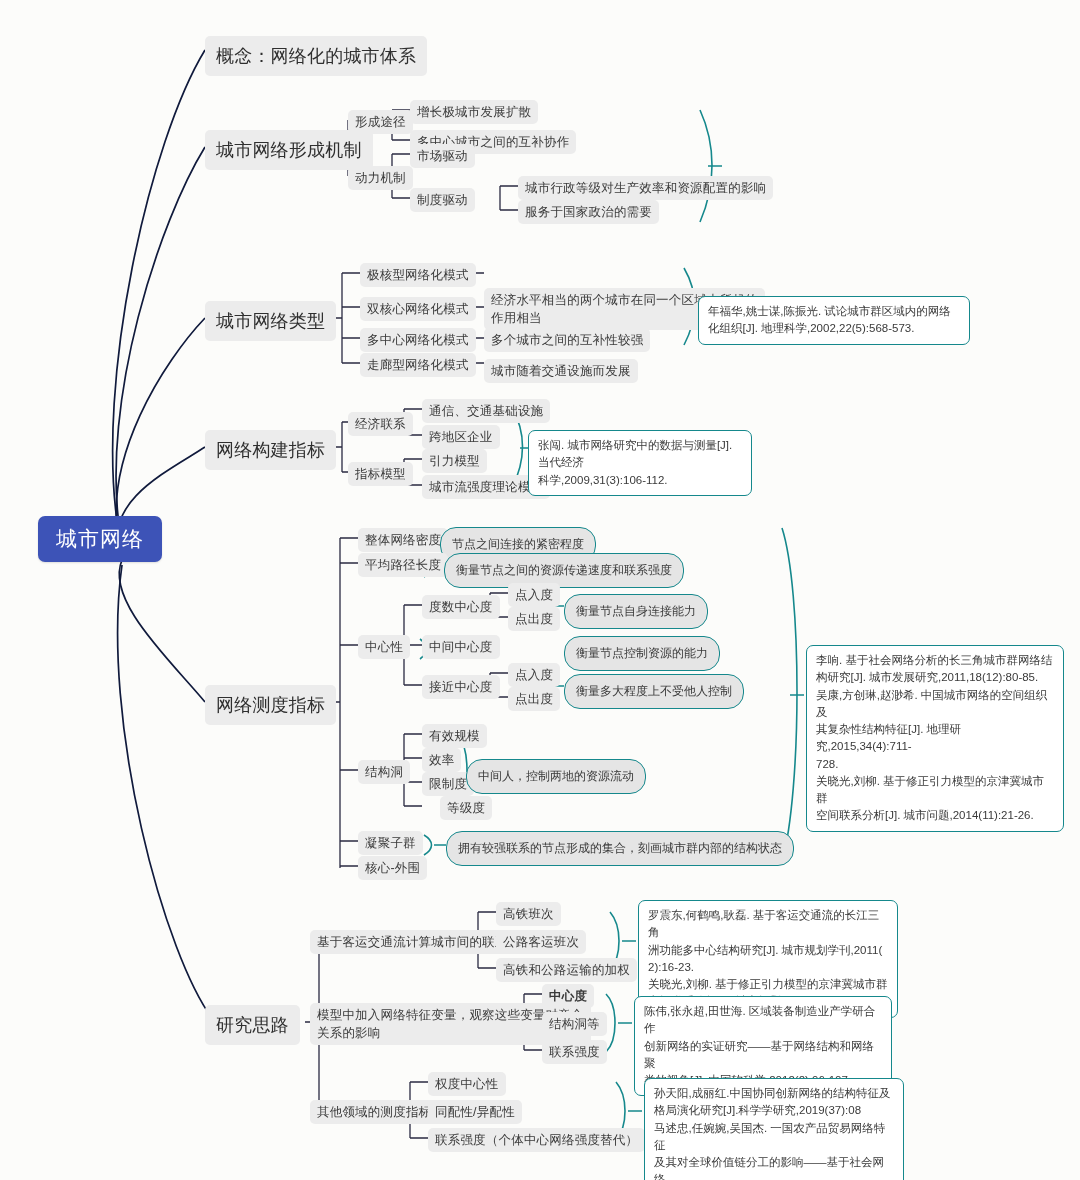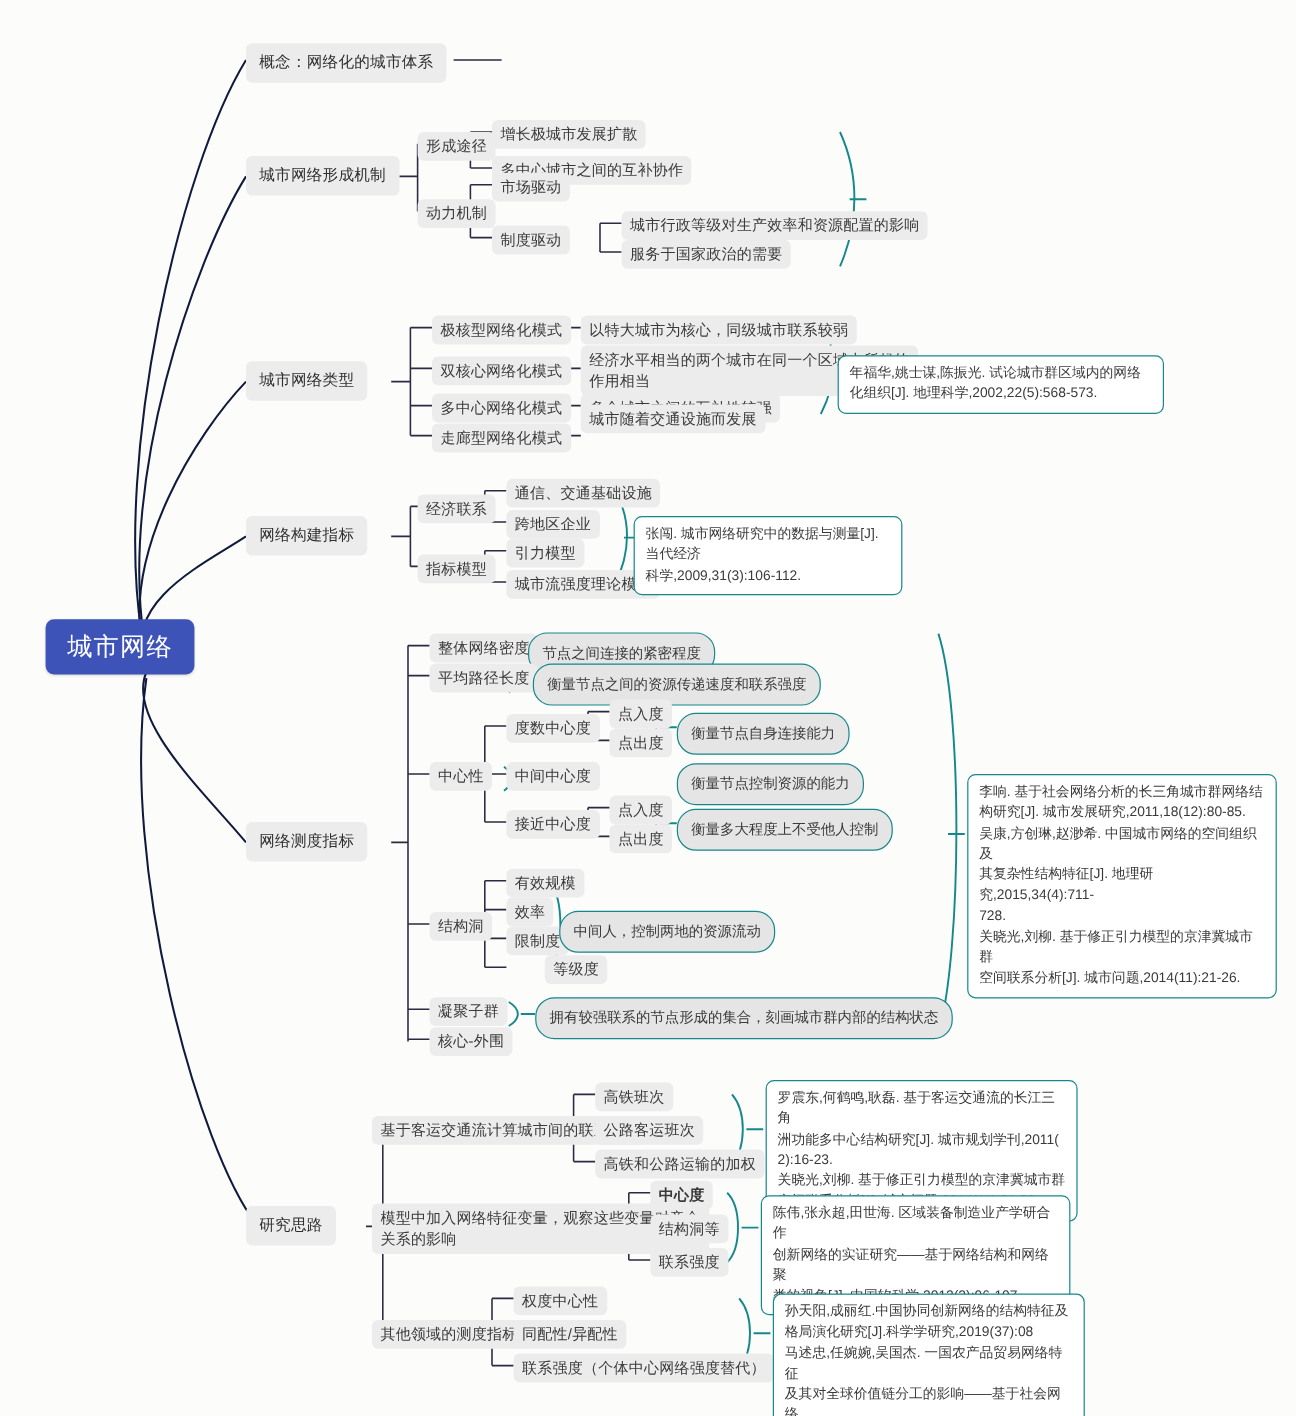--- a/index.html
+++ b/index.html
@@ -16,21 +16,21 @@
   .chip {
     background: #ececec;
     color: #3a3a3a;
     border-radius: 5px;
     padding: 3px 7px;
     font-size: 12.5px;
     line-height: 1.45;
     white-space: pre-line;
     letter-spacing: .2px;
   }
-  .chip.lvl1 { font-size: 13px; padding: 7px 11px; color: #2f2f2f; }
+  .chip.lvl1 { font-size: 18px; padding: 7px 11px; color: #2f2f2f; }
   .chip.lvl2 { font-size: 12.5px; }
 
   .root {
     position: absolute;
     background: #3d53b7;
     color: #ffffff;
     border-radius: 7px;
     font-size: 21px;
     padding: 9px 18px;
     letter-spacing: 1px;
@@ -147,40 +147,37 @@
   <div class="node" style="left:518px; top:200px;">
     <span class="chip">服务于国家政治的需要</span>
   </div>
 
   <div class="node" style="left:205px; top:301px;">
     <span class="chip lvl1">城市网络类型</span>
   </div>
   <div class="node" style="left:360px; top:263px;">
     <span class="chip">极核型网络化模式</span>
   </div>
-  <div class="node" style="left:484px; top:263px;">
-    <span class="chip">以特大城市为核心，同级城市联系较弱</span>
-  </div>
   <div class="node" style="left:360px; top:297px;">
     <span class="chip">双核心网络化模式</span>
   </div>
   <div class="node" style="left:484px; top:288px;">
     <span class="chip">经济水平相当的两个城市在同一个区域内所起的
 作用相当</span>
   </div>
   <div class="node" style="left:360px; top:328px;">
     <span class="chip">多中心网络化模式</span>
   </div>
   <div class="node" style="left:484px; top:328px;">
     <span class="chip">多个城市之间的互补性较强</span>
   </div>
   <div class="node" style="left:360px; top:353px;">
     <span class="chip">走廊型网络化模式</span>
   </div>
-  <div class="node" style="left:484px; top:337px;text-align:center;">
+  <div class="node" style="left:484px; top:359px;text-align:center;">
     <span class="chip">城市随着交通设施而发展</span>
   </div>
   <div class="cite" style="left:698px; top:296px; width:272px;">年福华,姚士谋,陈振光. 试论城市群区域内的网络
 化组织[J]. 地理科学,2002,22(5):568-573.</div>
 
   <div class="node" style="left:205px; top:430px;">
     <span class="chip lvl1">网络构建指标</span>
   </div>
   <div class="node" style="left:348px; top:412px;">
     <span class="chip lvl2">经济联系</span>
@@ -248,21 +245,21 @@
   </div>
   <div class="node" style="left:422px; top:724px;">
     <span class="chip">有效规模</span>
   </div>
   <div class="node" style="left:422px; top:748px;">
     <span class="chip">效率</span>
   </div>
   <div class="node" style="left:422px; top:772px;">
     <span class="chip">限制度</span>
   </div>
-  <div class="node" style="left:418px; top:796px;padding-left:36px;">
+  <div class="node" style="left:404px; top:796px;padding-left:36px;">
     <span class="chip">等级度</span>
   </div>
   <div class="note" style="left:466px; top:759px;">中间人，控制两地的资源流动</div>
 
   <div class="node" style="left:358px; top:831px;">
     <span class="chip lvl2">凝聚子群</span>
   </div>
   <div class="note" style="left:446px; top:831px;">拥有较强联系的节点形成的集合，刻画城市群内部的结构状态</div>
   <div class="node" style="left:358px; top:856px;">
     <span class="chip lvl2">核心-外围</span>

